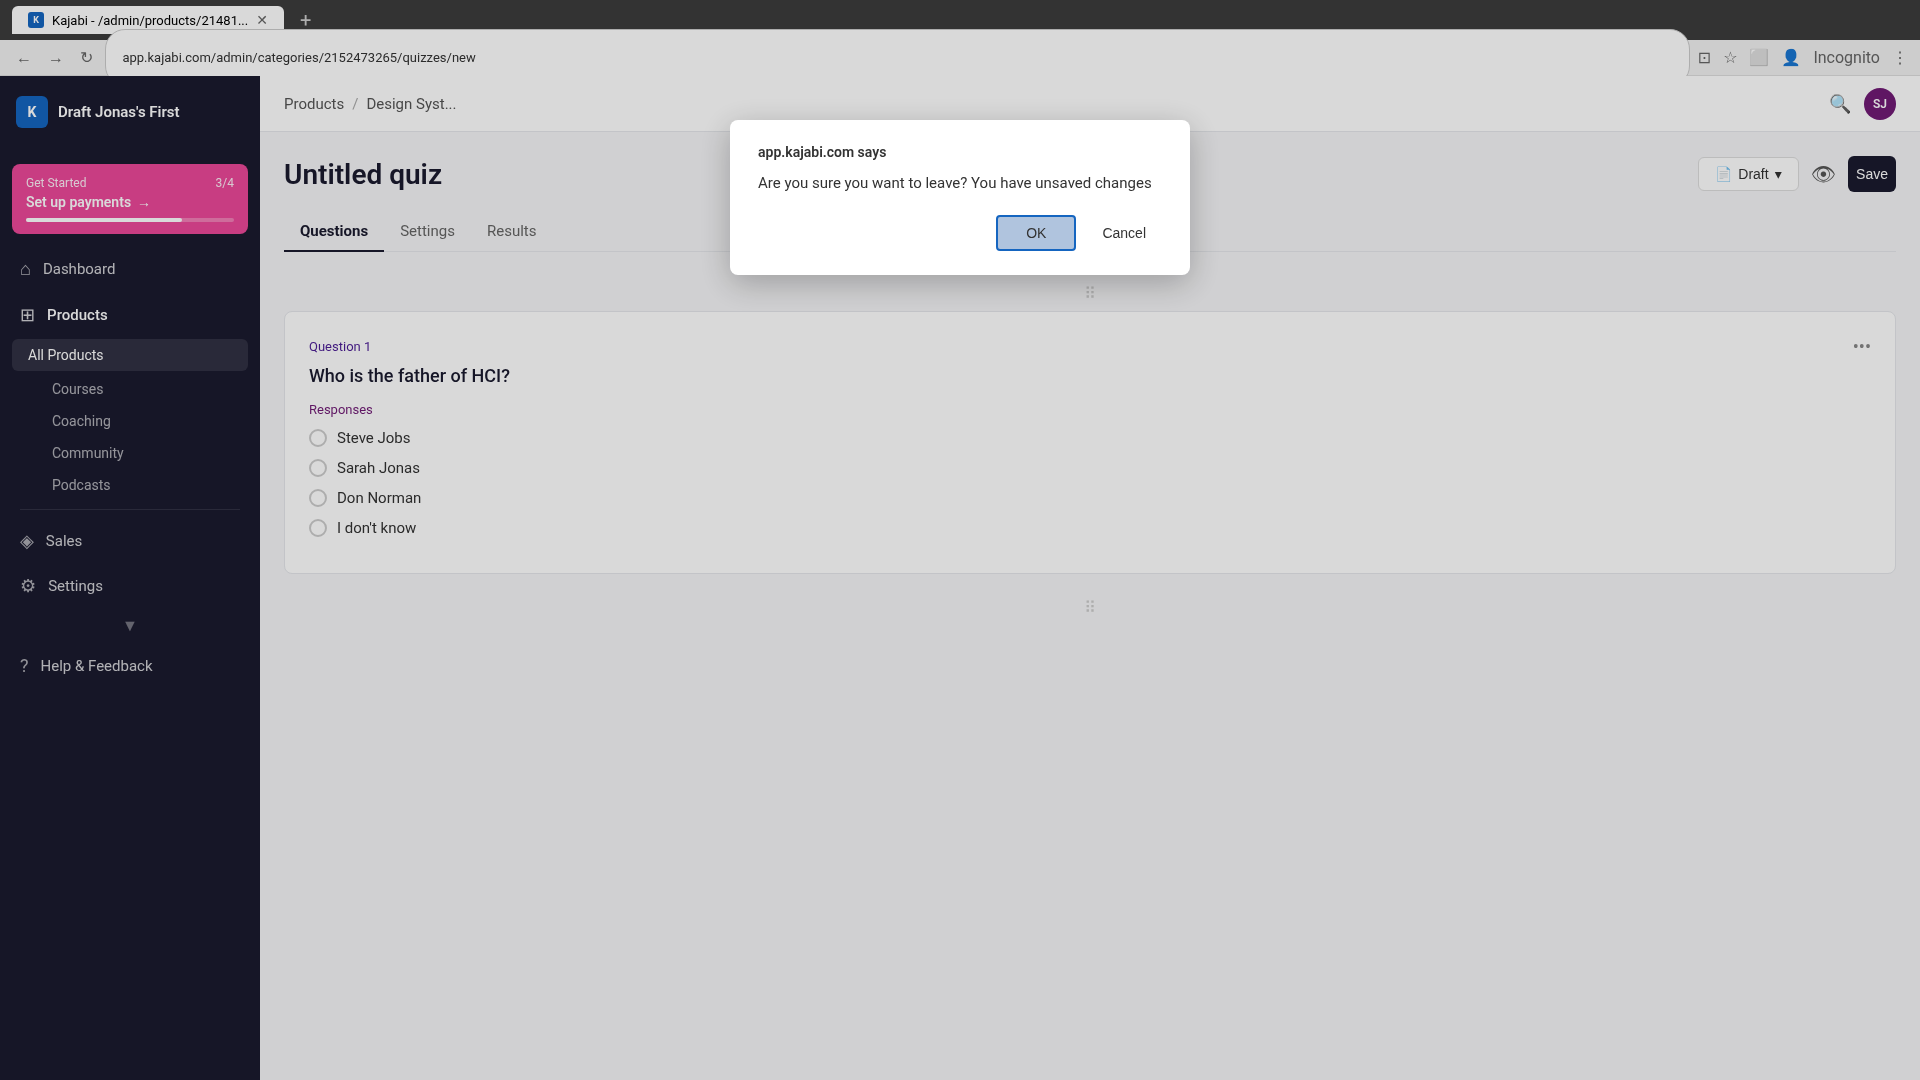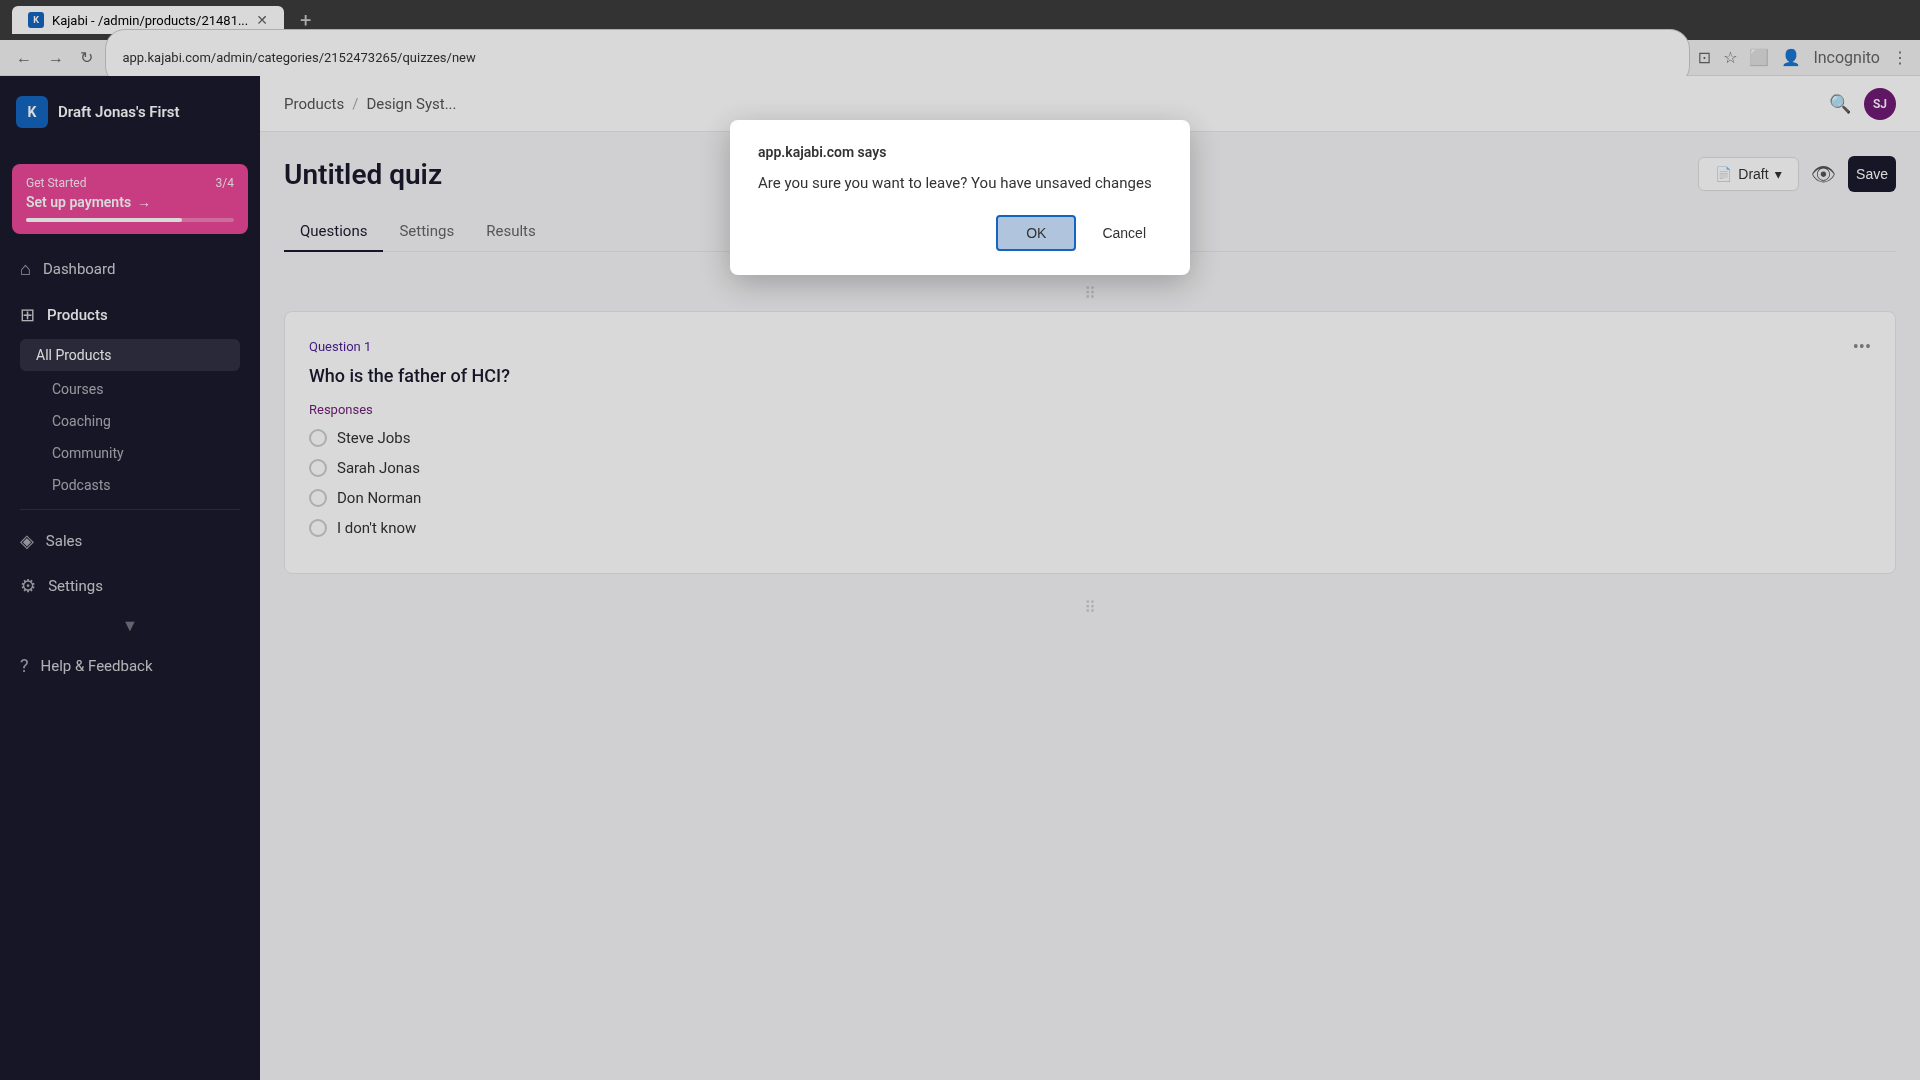--- a/index.html
+++ b/index.html
@@ -160,21 +160,21 @@
     .sidebar-sub-item {
       padding: 8px 20px 8px 52px;
       font-size: 14px;
       color: rgba(255,255,255,0.65);
       cursor: pointer;
     }
     .sidebar-sub-item.active {
       background: rgba(255,255,255,0.1);
       color: white;
       border-radius: 6px;
-      margin: 2px 20px;
+      margin: 2px 12px;
       padding: 8px 16px;
     }
     .sidebar-divider {
       height: 1px;
       background: rgba(255,255,255,0.1);
       margin: 8px 20px;
     }
     .sidebar-scroll-indicator {
       display: flex;
       justify-content: center;
@@ -292,21 +292,21 @@
       padding: 10px 16px;
       font-size: 15px;
       color: #666;
       cursor: pointer;
       border-bottom: 2px solid transparent;
       margin-bottom: -1px;
     }
     .tab.active {
       color: #1a1a2e;
       border-bottom-color: #1a1a2e;
-      font-weight: 400;
+      font-weight: 700;
     }
 
     
     .question-card {
       background: white;
       border-radius: 8px;
       border: 1px solid #e5e7eb;
       padding: 24px;
       margin-bottom: 16px;
     }

